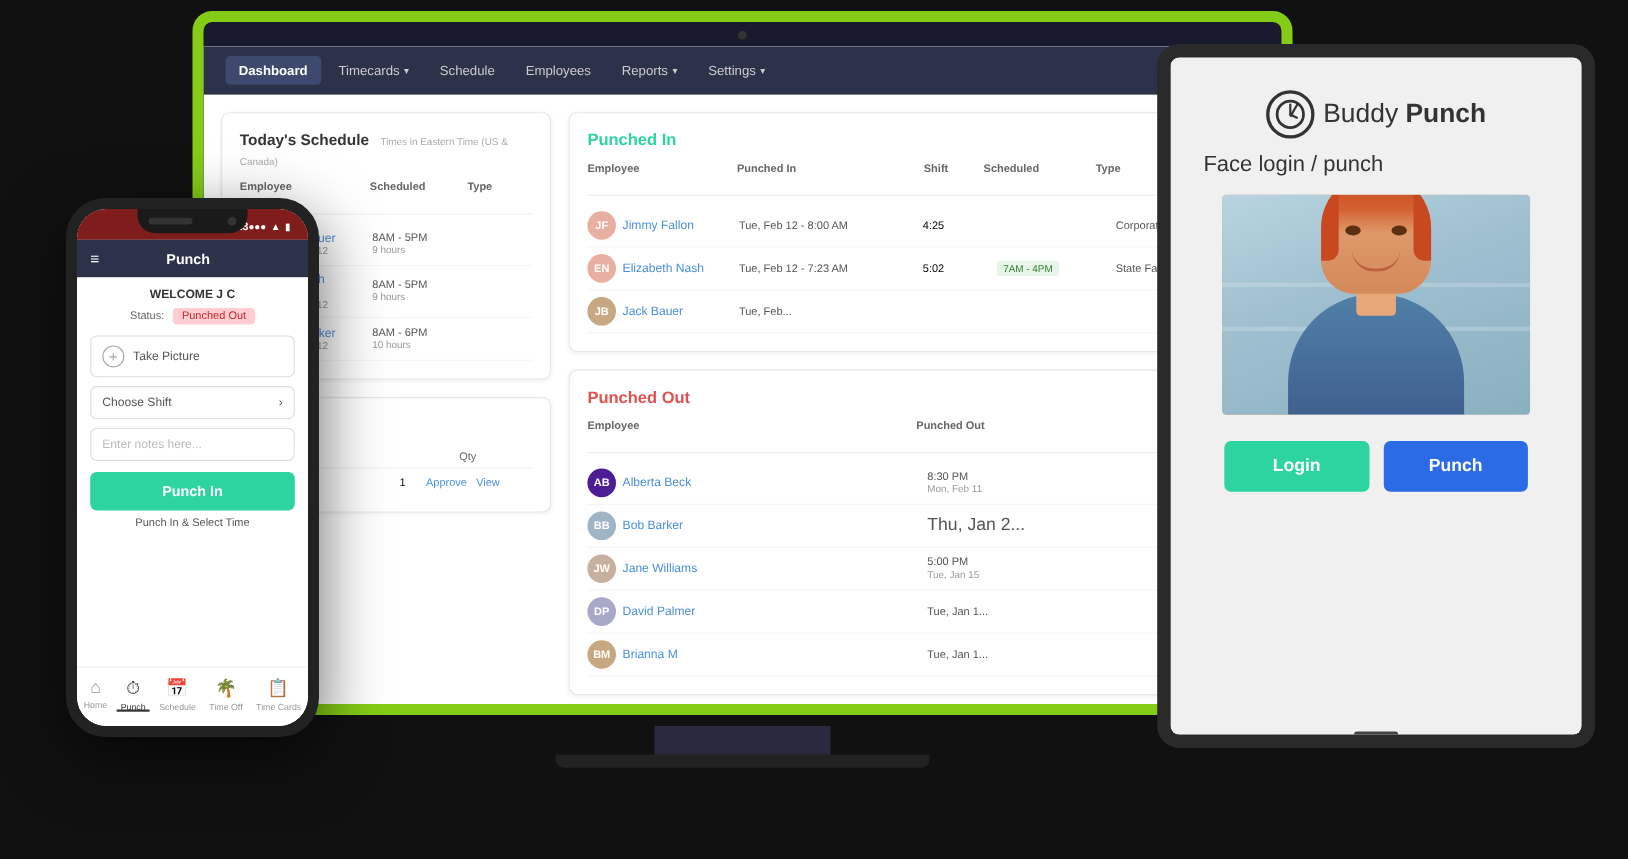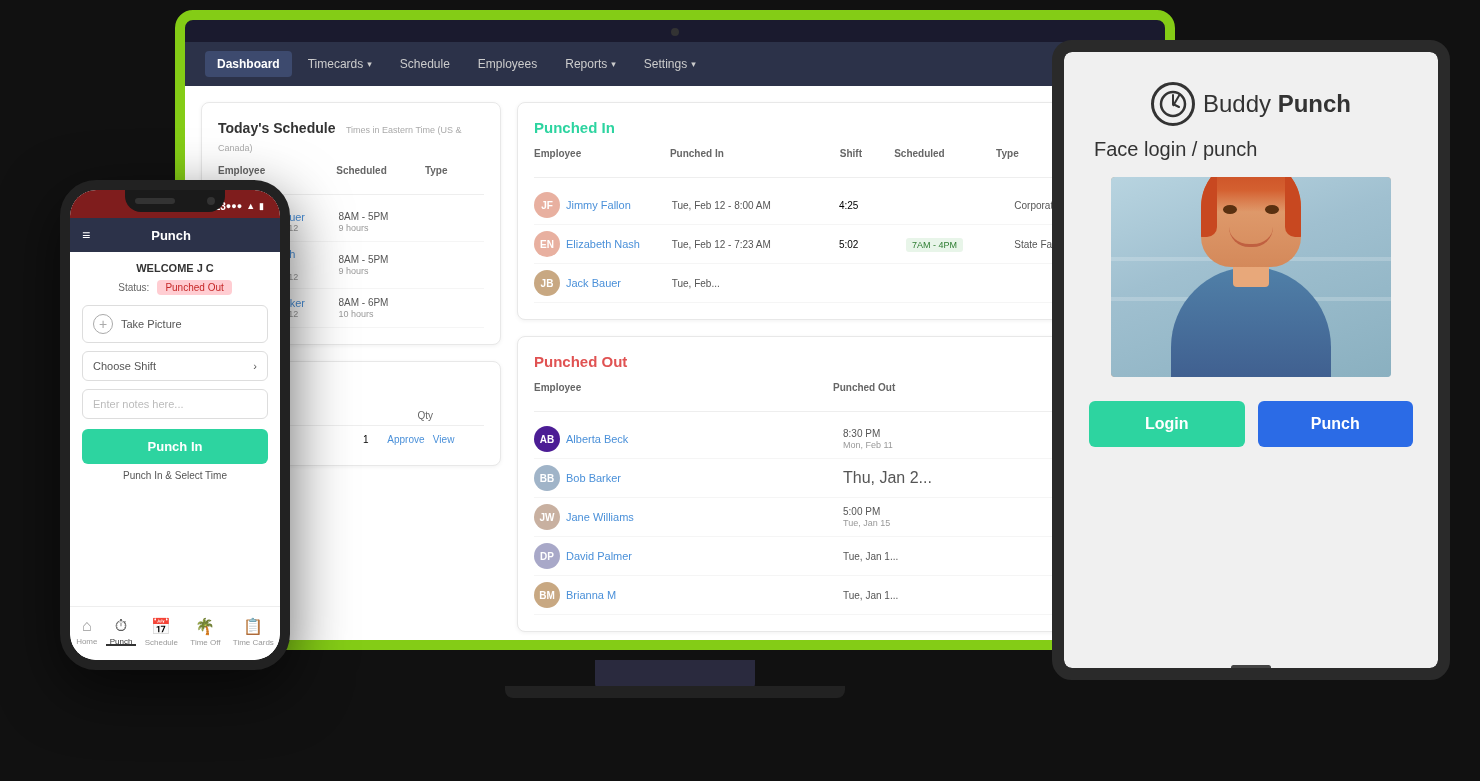--- a/index.html
+++ b/index.html
@@ -251,21 +251,21 @@
       background: linear-gradient(135deg, #c8a882 0%, #d4956a 30%, #e8b090 60%, #b0c8d4 100%);
       border-radius: 4px;
       overflow: hidden;
       margin-bottom: 24px;
       position: relative;
     }
 
     .tablet-buttons {
       display: flex;
       gap: 13px;
-      width: 324px;
+      width: 276px;
     }
     .btn-login {
       flex: 1;
       padding: 14px;
       background: #2dd4a0;
       color: #fff;
       font-size: 16px;
       font-weight: 600;
       border: none;
       border-radius: 6px;

